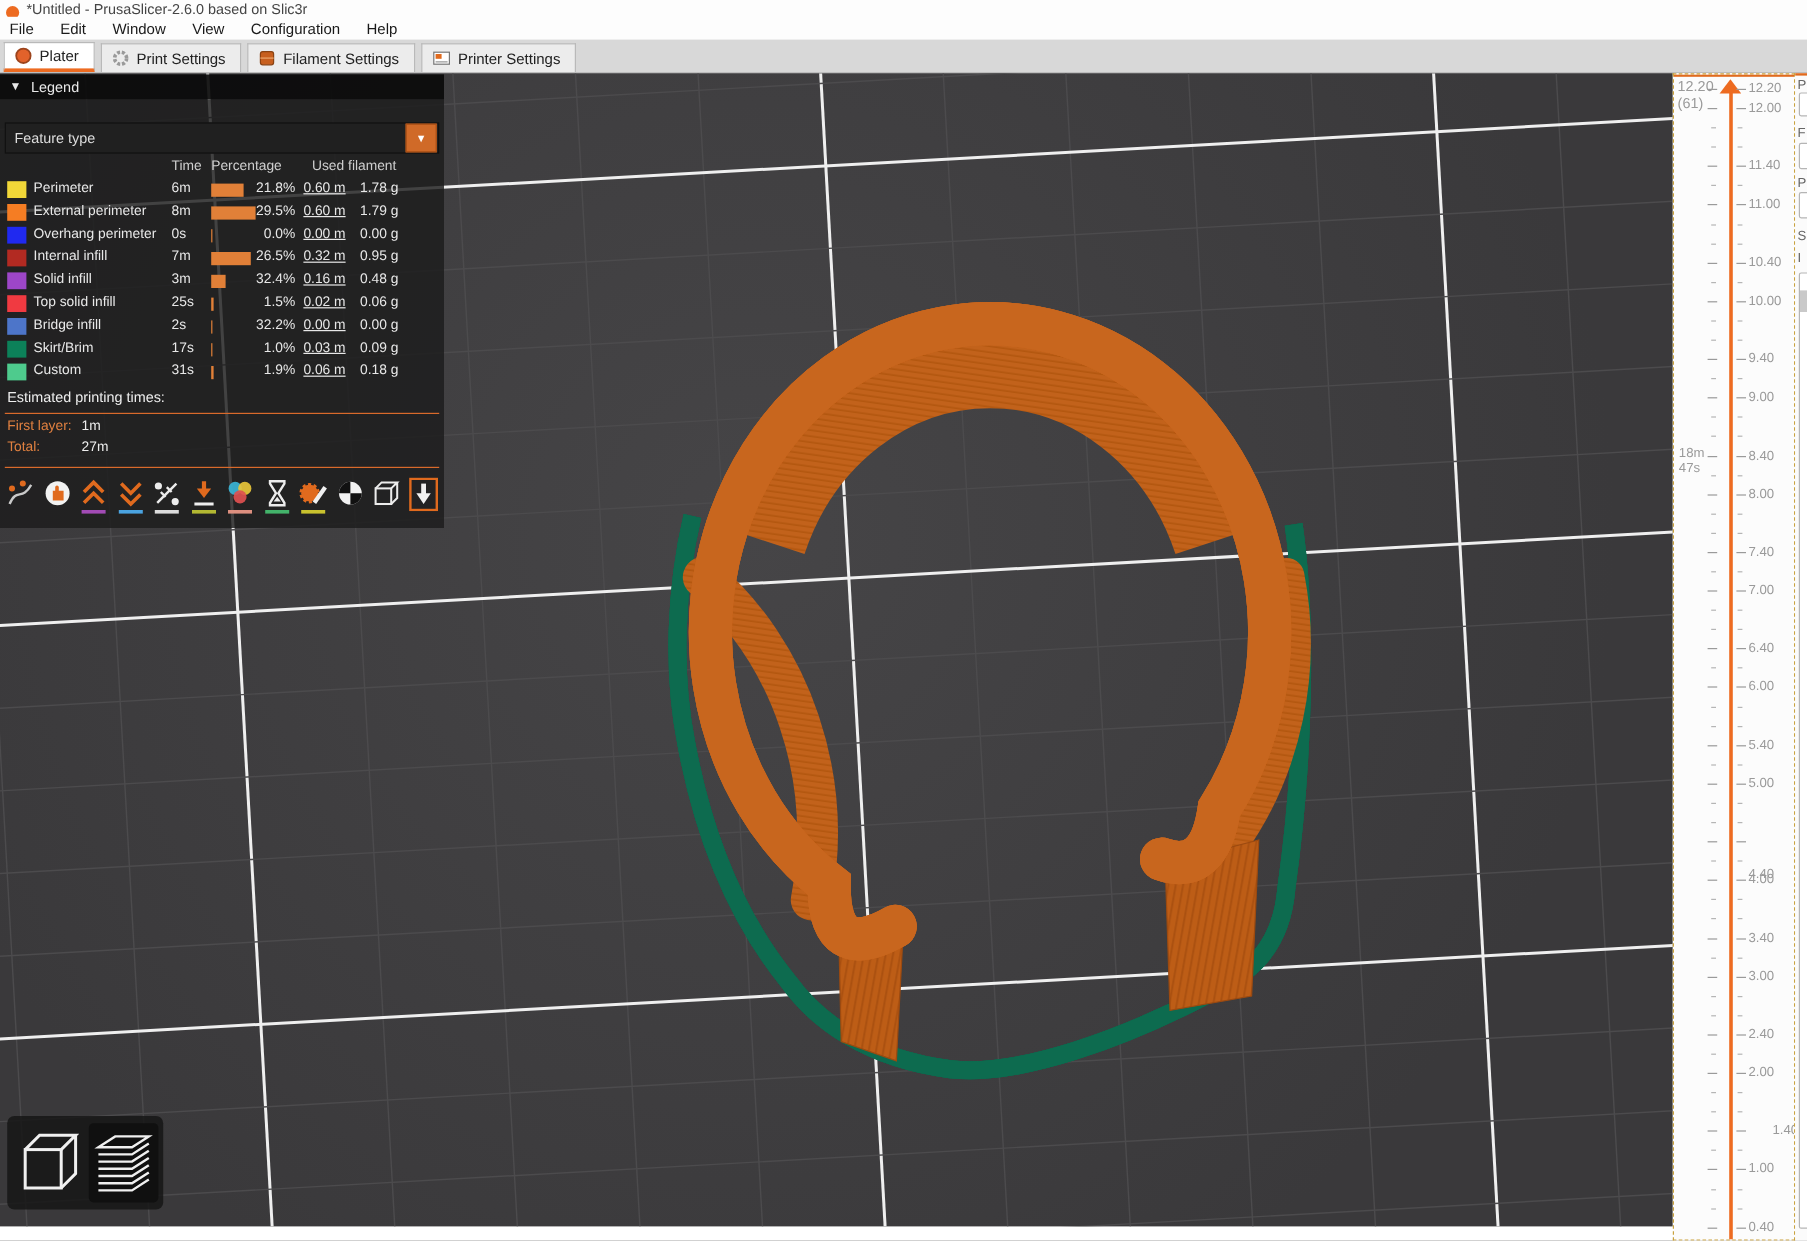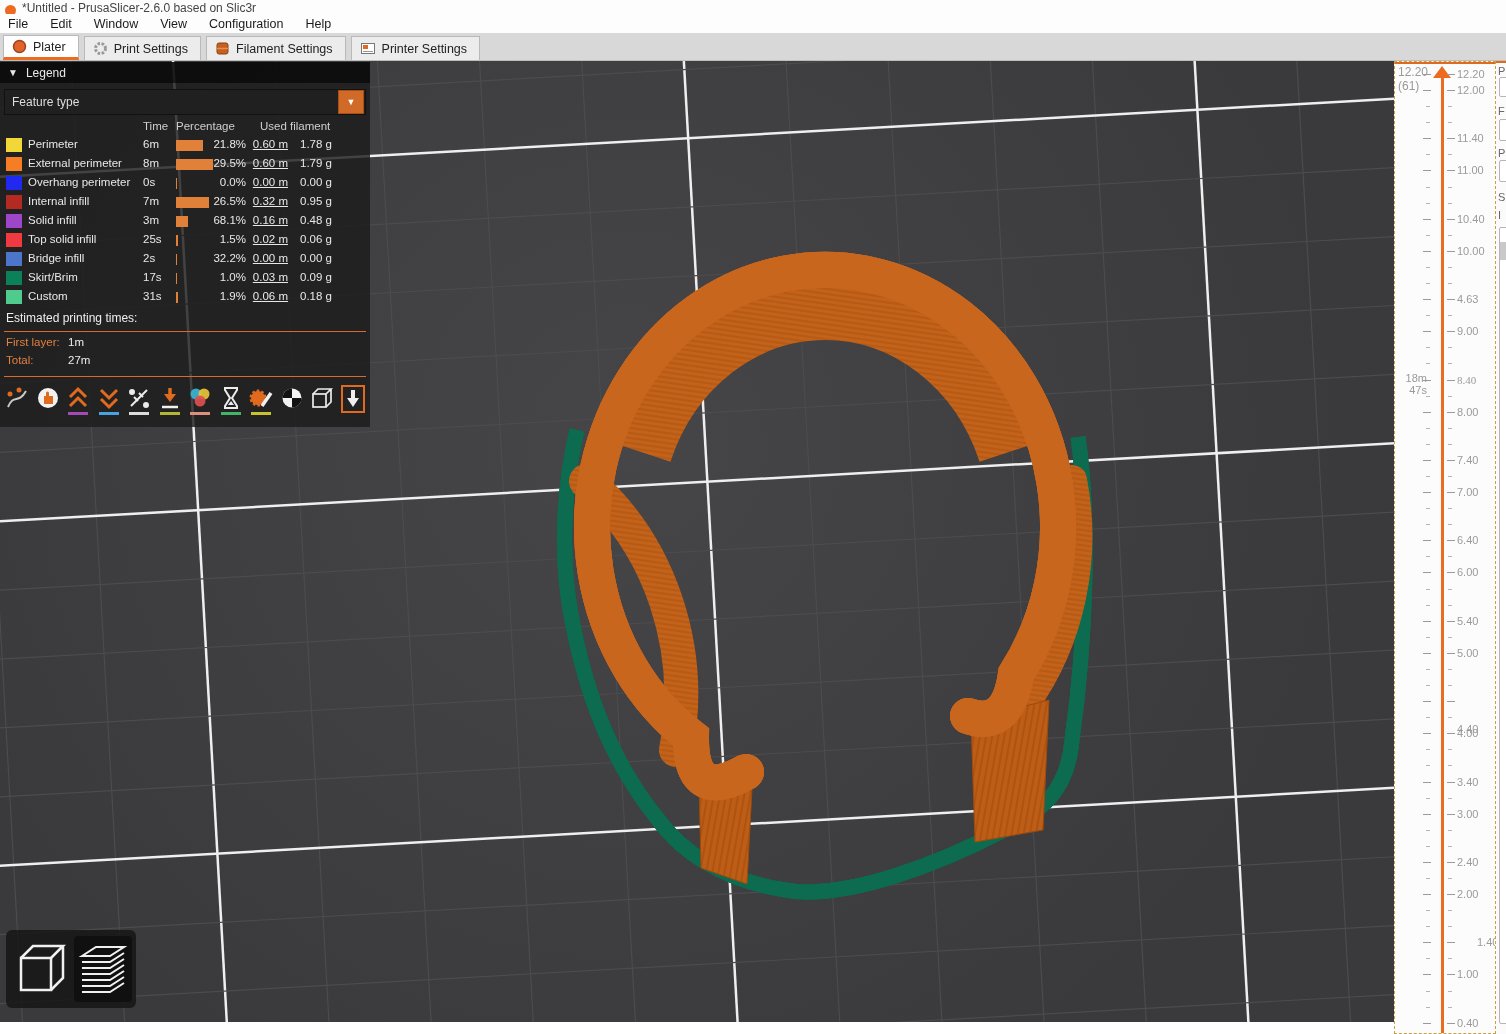--- a/index.html
+++ b/index.html
@@ -20,21 +20,21 @@
   .tab.active{background:#ffffff;border-bottom:3px solid #ed6b21;margin-top:2px;}
   .tab svg{display:block;}
   
   #canvas{position:absolute;left:0;top:61px;width:1394px;height:961px;overflow:hidden;
           background:radial-gradient(circle at 45% 40%, #464547, #3a393b 75%);}
   #scene{position:absolute;left:0;top:0;}
   
   #legend{position:absolute;left:0;top:1px;width:370px;color:#e8e8e8;font-size:11.5px;}
   #legend .hdr{height:21px;background:rgba(10,10,10,.92);display:flex;align-items:center;gap:8px;
                padding-left:8px;font-size:12px;}
-  #legend .body{background:rgba(28,28,28,.82);padding:4px 0 6px 0;}
+  #legend .body{background:rgba(28,28,28,.82);padding:17px 0 6px 0;}
   #combo{margin:2px 4px 4px 4px;height:24px;background:#202020;border:1px solid #111;
          display:flex;align-items:center;justify-content:space-between;}
   #combo .val{padding-left:7px;font-size:12px;color:#ddd;}
   #combo .btn{width:24px;height:22px;background:#d06a28;border:1px solid #a94f15;color:#fff;
               font-size:9px;display:flex;align-items:center;justify-content:center;margin-right:1px;}
   .colhead{position:relative;height:17px;color:#cfcfcf;}
   .colhead span{position:absolute;top:1px;}
   .lrow{position:relative;height:19px;}
   .lrow .sw{position:absolute;left:6px;top:2px;width:16px;height:14px;}
   .lrow .lab{position:absolute;left:28px;top:2px;}
@@ -64,21 +64,21 @@
   #sliderpanel{position:absolute;left:1394px;top:61px;width:102px;height:973px;background:#fcfcfc;
                box-sizing:border-box;border:1px dashed #c9a23f;overflow:hidden;}
   #sliderpanel .topline{position:absolute;left:0;top:0;width:100%;height:2px;background:#e06a1e;}
   #sl-cur{position:absolute;left:3px;top:3px;color:#9a9a9a;font-size:12px;line-height:14px;}
   #sl-line{position:absolute;left:46px;top:8px;width:3px;bottom:0;background:#ed6b21;}
   #sl-arrow{position:absolute;left:38px;top:4px;width:0;height:0;cursor:pointer;
             border-left:9px solid transparent;border-right:9px solid transparent;border-bottom:12px solid #ed6b21;}
   .tick{position:absolute;height:1px;background:#9a9a9a;}
   .tick.dim{background:#b5b5b5;}
   .tlab{position:absolute;left:62px;transform:translateY(-6px);font-size:11px;color:#9a9a9a;white-space:nowrap;}
-  #sl-marker{position:absolute;left:4px;width:28px;text-align:right;font-size:11px;color:#9a9a9a;line-height:12px;}
+  #sl-marker{position:absolute;left:4px;width:28px;font-size:11px;color:#9a9a9a;line-height:12px;}
   
   #rightedge{position:absolute;left:1496px;top:61px;width:10px;height:973px;background:#fbfbfb;overflow:hidden;
              border-top:2px solid #e06a1e;box-sizing:border-box;font-size:11px;color:#666;}
   #rightedge .frag{position:absolute;left:2px;}
   #rightedge .box{position:absolute;left:3px;width:14px;border:1px solid #b5b5b5;border-radius:2px;background:#fff;}
   #rightedge .thumb{position:absolute;left:4px;width:10px;background:#c9c9c9;}
 </style>
 </head>
 <body>
 
@@ -264,21 +264,21 @@
               <span class="bar" style="width:33.125px"></span>
               <span class="pct">26.5%</span>
               <span class="met">0.32 m</span>
               <span class="grm">0.95 g</span>
             </div>
             <div class="lrow">
               <span class="sw" style="background:#9d46c8"></span>
               <span class="lab">Solid infill</span>
               <span class="tim">3m</span>
               <span class="bar" style="width:12px"></span>
-              <span class="pct">68.1%</span>
+              <span class="pct">32.4%</span>
               <span class="met">0.16 m</span>
               <span class="grm">0.48 g</span>
             </div>
             <div class="lrow">
               <span class="sw" style="background:#f03a41"></span>
               <span class="lab">Top solid infill</span>
               <span class="tim">25s</span>
               <span class="bar" style="width:1.875px"></span>
               <span class="pct">1.5%</span>
               <span class="met">0.02 m</span>
@@ -484,33 +484,33 @@
         <div class="tick dim" style="left: 53px; top: 172.8px; width: 4px;"></div>
         <div class="tick" style="left: 28px; top: 188.88px; width: 8px;"></div>
         <div class="tick" style="left: 52px; top: 188.88px; width: 8px;"></div>
         <div class="tlab" style="top: 188.88px;">10.00</div>
         <div class="tick dim" style="left: 31px; top: 204.96px; width: 4px;"></div>
         <div class="tick dim" style="left: 53px; top: 204.96px; width: 4px;"></div>
         <div class="tick dim" style="left: 31px; top: 221.04px; width: 4px;"></div>
         <div class="tick dim" style="left: 53px; top: 221.04px; width: 4px;"></div>
         <div class="tick" style="left: 28px; top: 237.12px; width: 8px;"></div>
         <div class="tick" style="left: 52px; top: 237.12px; width: 8px;"></div>
-        <div class="tlab" style="top: 237.12px;">4.63</div>
+        <div class="tlab" style="top: 237.12px;">9.40</div>
         <div class="tick dim" style="left: 31px; top: 253.2px; width: 4px;"></div>
         <div class="tick dim" style="left: 53px; top: 253.2px; width: 4px;"></div>
         <div class="tick" style="left: 28px; top: 269.28px; width: 8px;"></div>
         <div class="tick" style="left: 52px; top: 269.28px; width: 8px;"></div>
         <div class="tlab" style="top: 269.28px;">9.00</div>
         <div class="tick dim" style="left: 31px; top: 285.36px; width: 4px;"></div>
         <div class="tick dim" style="left: 53px; top: 285.36px; width: 4px;"></div>
         <div class="tick dim" style="left: 31px; top: 301.44px; width: 4px;"></div>
         <div class="tick dim" style="left: 53px; top: 301.44px; width: 4px;"></div>
         <div class="tick" style="left: 28px; top: 317.52px; width: 8px;"></div>
         <div class="tick" style="left: 52px; top: 317.52px; width: 8px;"></div>
-        <div class="tlab" style="top: 317.52px; font-family: Liberation Serif, serif;">8.40</div>
+        <div class="tlab" style="top: 317.52px;">8.40</div>
         <div class="tick dim" style="left: 31px; top: 333.6px; width: 4px;"></div>
         <div class="tick dim" style="left: 53px; top: 333.6px; width: 4px;"></div>
         <div class="tick" style="left: 28px; top: 349.68px; width: 8px;"></div>
         <div class="tick" style="left: 52px; top: 349.68px; width: 8px;"></div>
         <div class="tlab" style="top: 349.68px;">8.00</div>
         <div class="tick dim" style="left: 31px; top: 365.76px; width: 4px;"></div>
         <div class="tick dim" style="left: 53px; top: 365.76px; width: 4px;"></div>
         <div class="tick dim" style="left: 31px; top: 381.84px; width: 4px;"></div>
         <div class="tick dim" style="left: 53px; top: 381.84px; width: 4px;"></div>
         <div class="tick" style="left: 28px; top: 397.92px; width: 8px;"></div>

